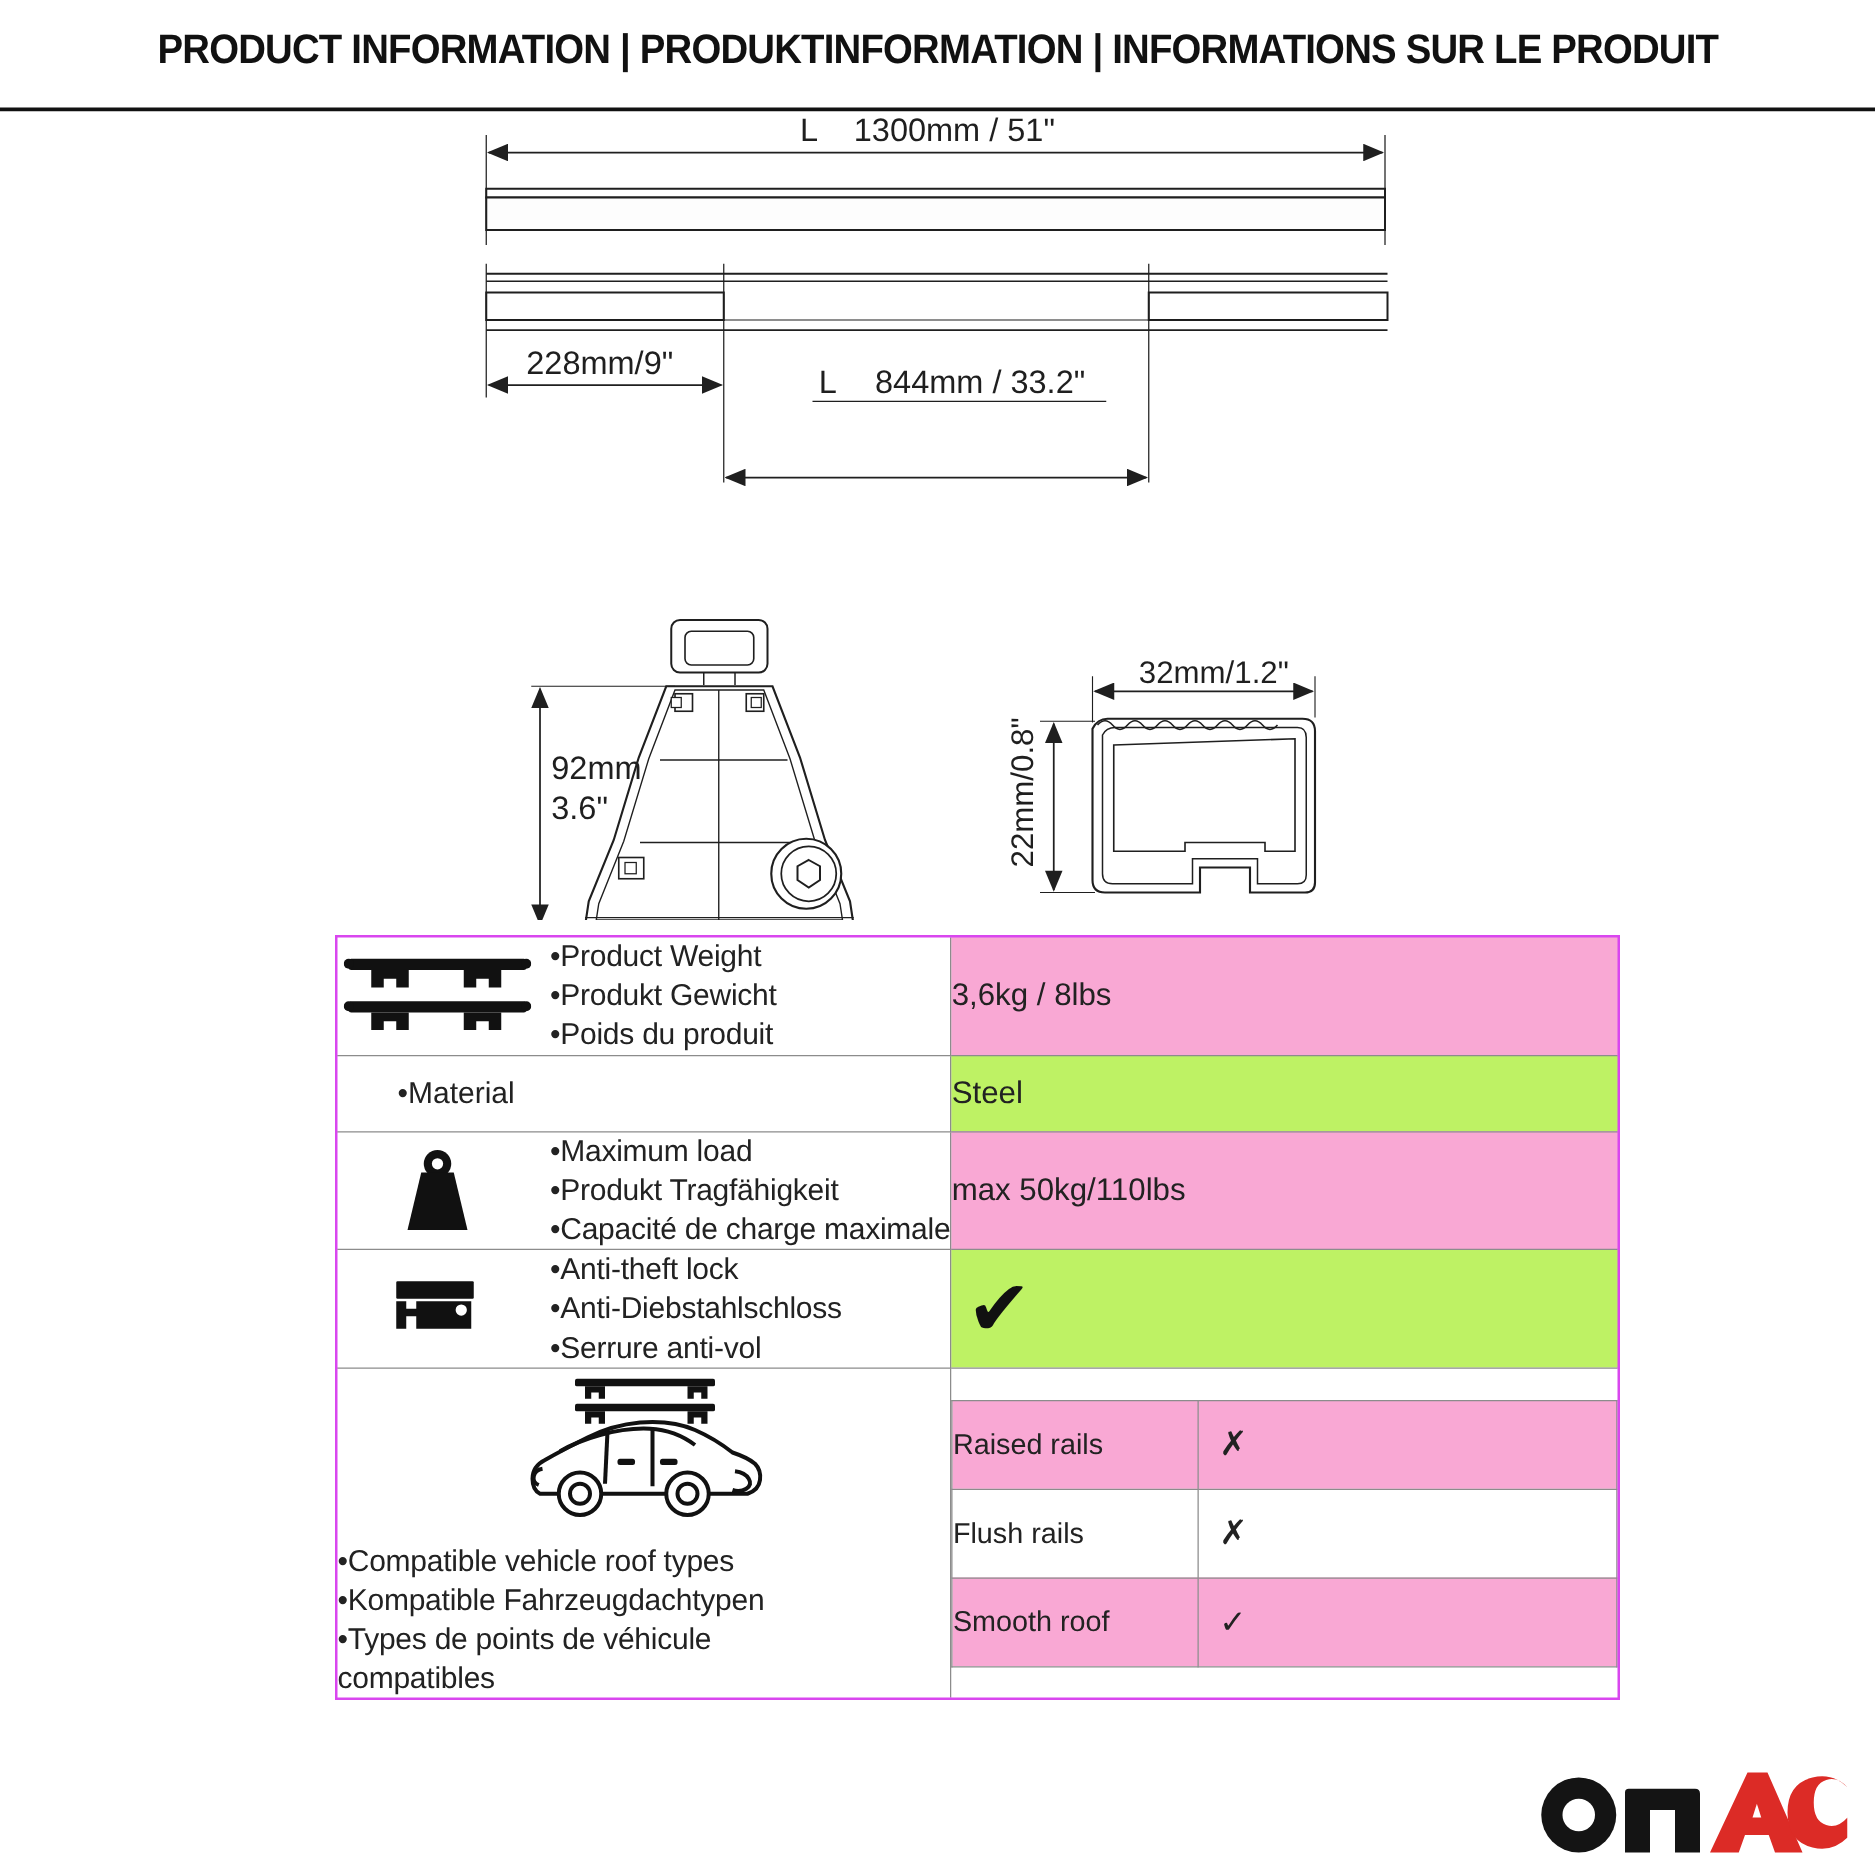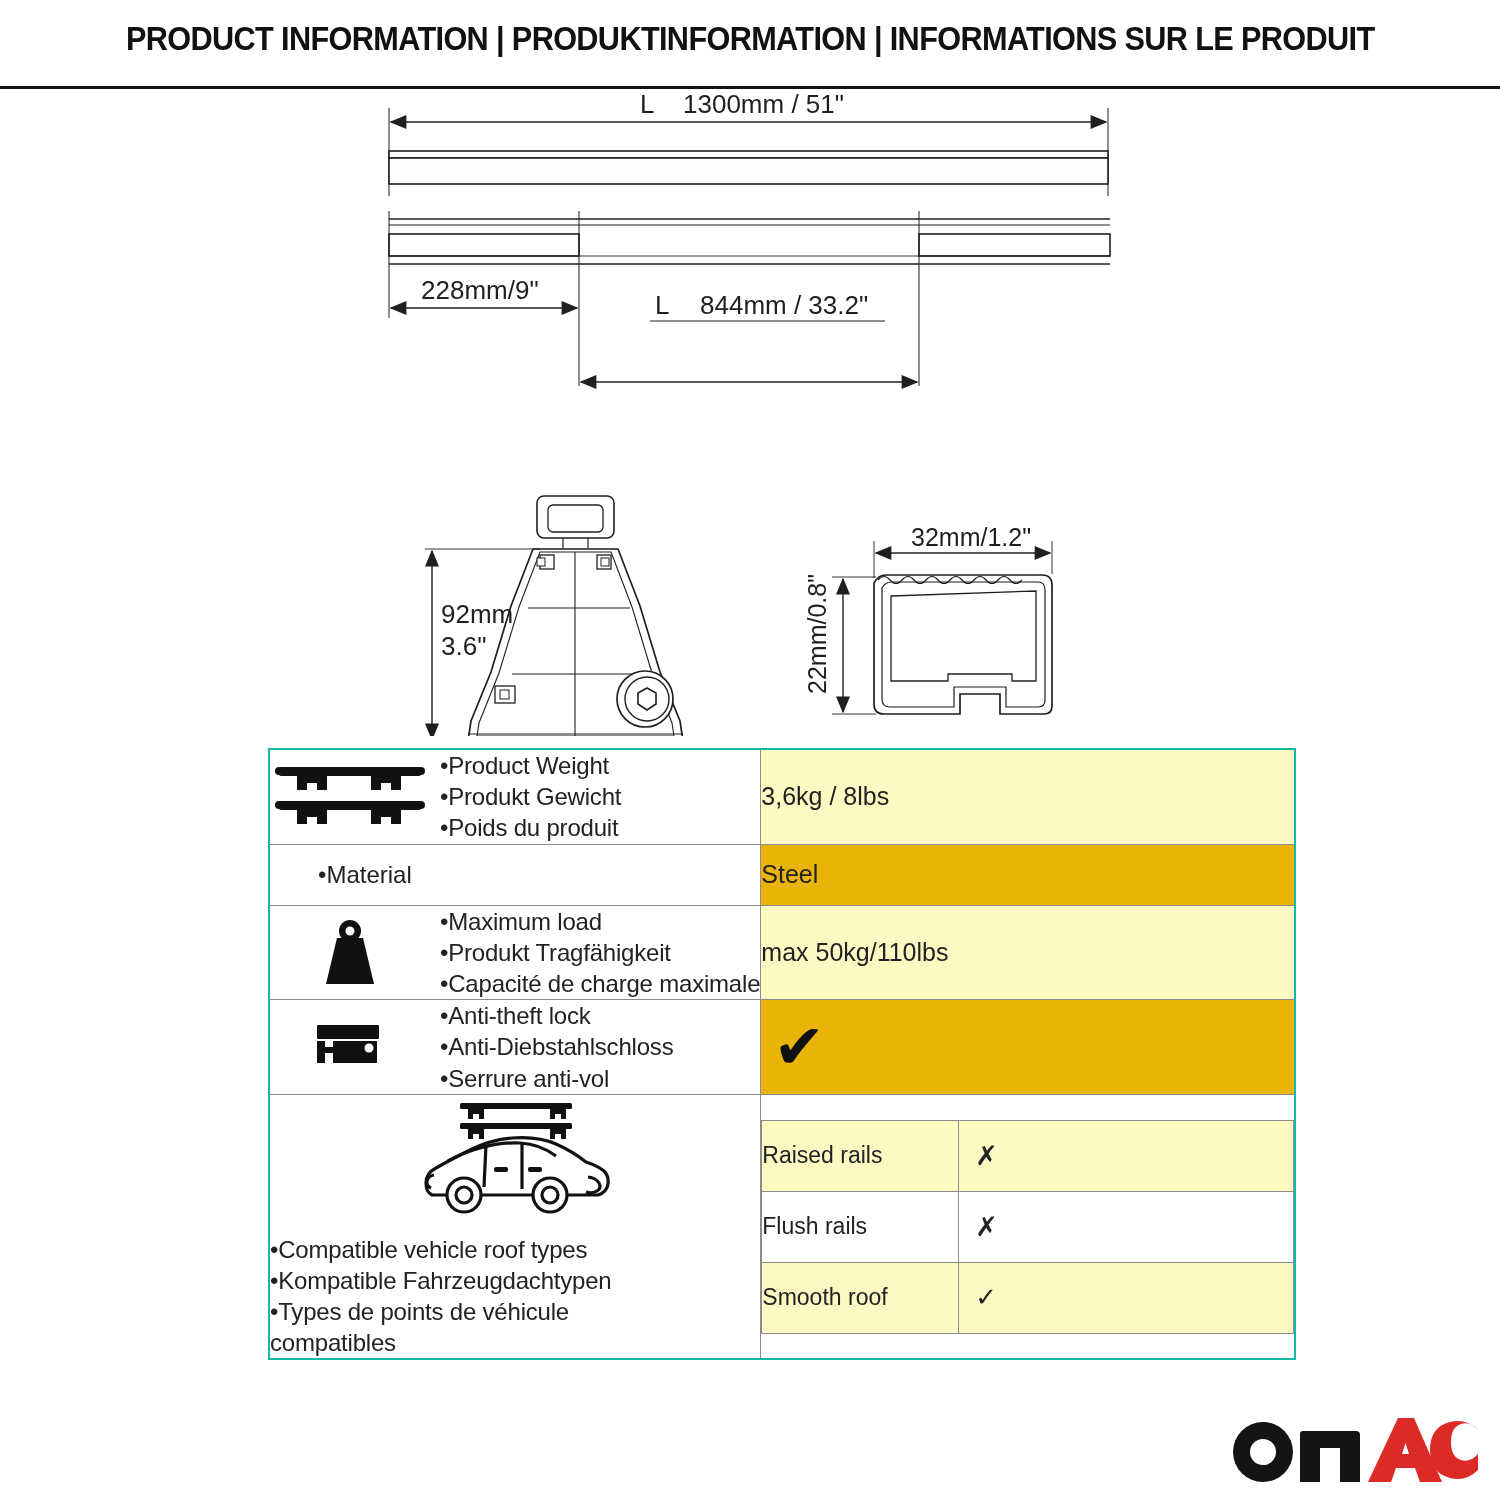--- a/index.html
+++ b/index.html
@@ -51,40 +51,40 @@
     height: 650px;
   }
   .drawing svg { display: block; }
 
   
   .spec-table {
     position: absolute;
     left: 268px;
     top: 748px;
     width: 1028px;
-    border: 2px solid #14b8a6;
+    border: 2px solid #d946ef;
     border-collapse: collapse;
     background: #fff;
   }
   .spec-table td {
     border: 1px solid #8c8c8c;
     padding: 0;
     vertical-align: middle;
   }
   .cell-label {
     width: 450px;
     padding: 10px 8px 10px 16px;
   }
   .cell-value {
     padding-left: 24px;
     font-size: 25px;
     color: #222;
-    background: #eab308;
-  }
-  .shaded { background: #fef9c3; }
+    background: #bef264;
+  }
+  .shaded { background: #f9a8d4; }
 
   .label-flex {
     display: flex;
     align-items: center;
     gap: 10px;
   }
   .label-icon {
     flex: 0 0 auto;
     width: 160px;
     display: flex;

